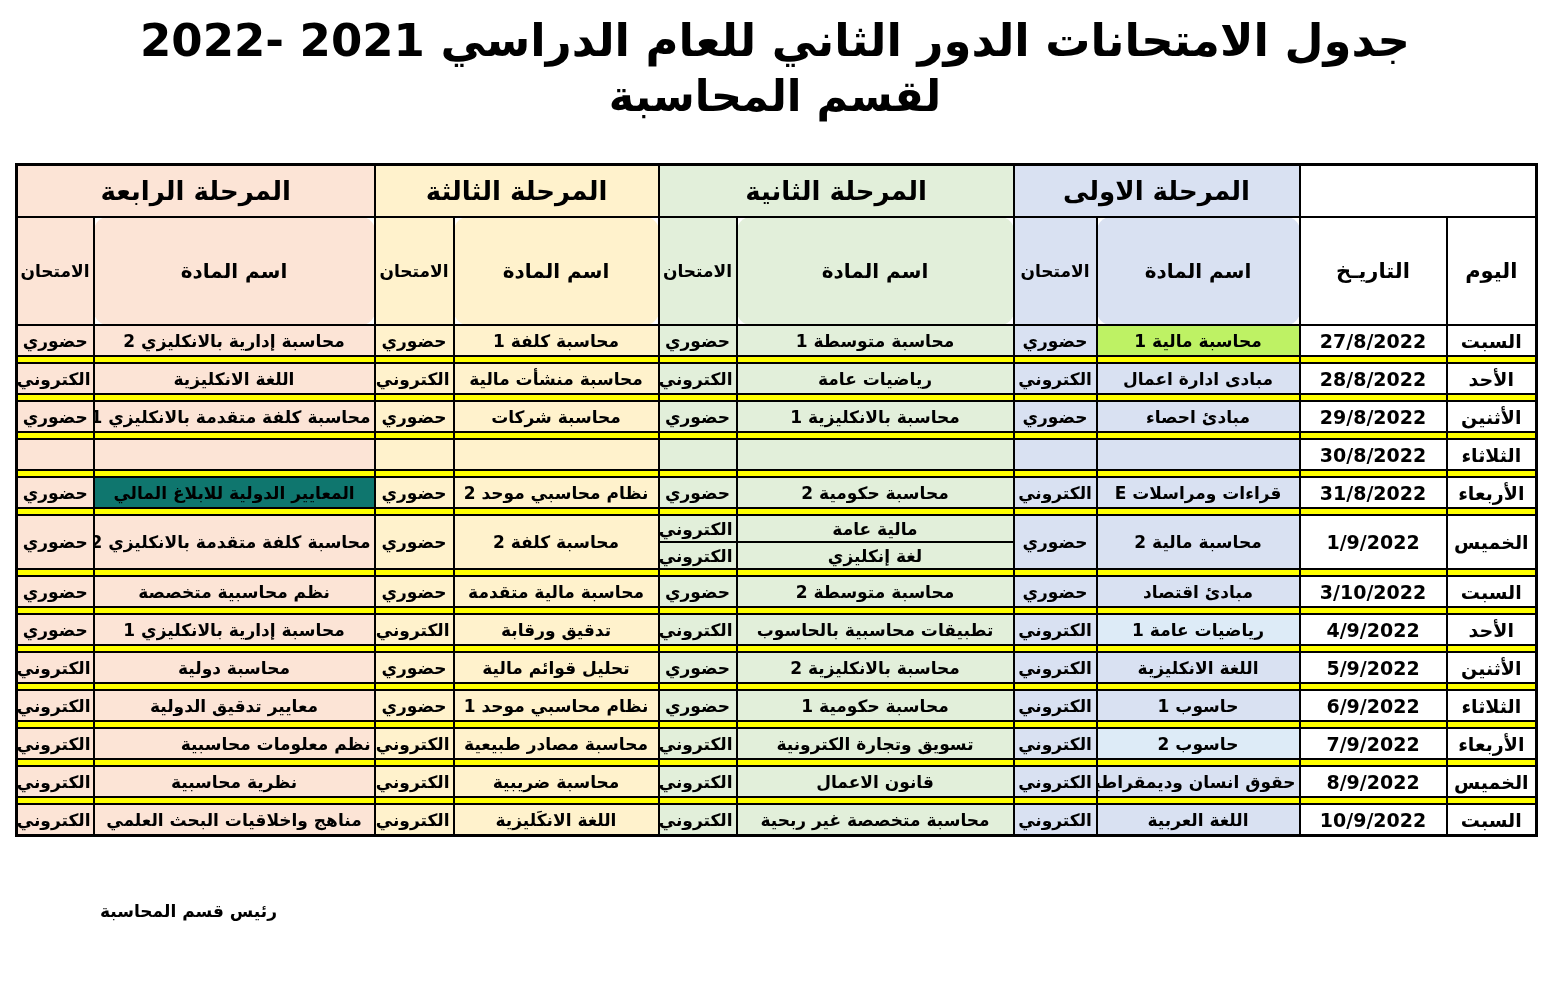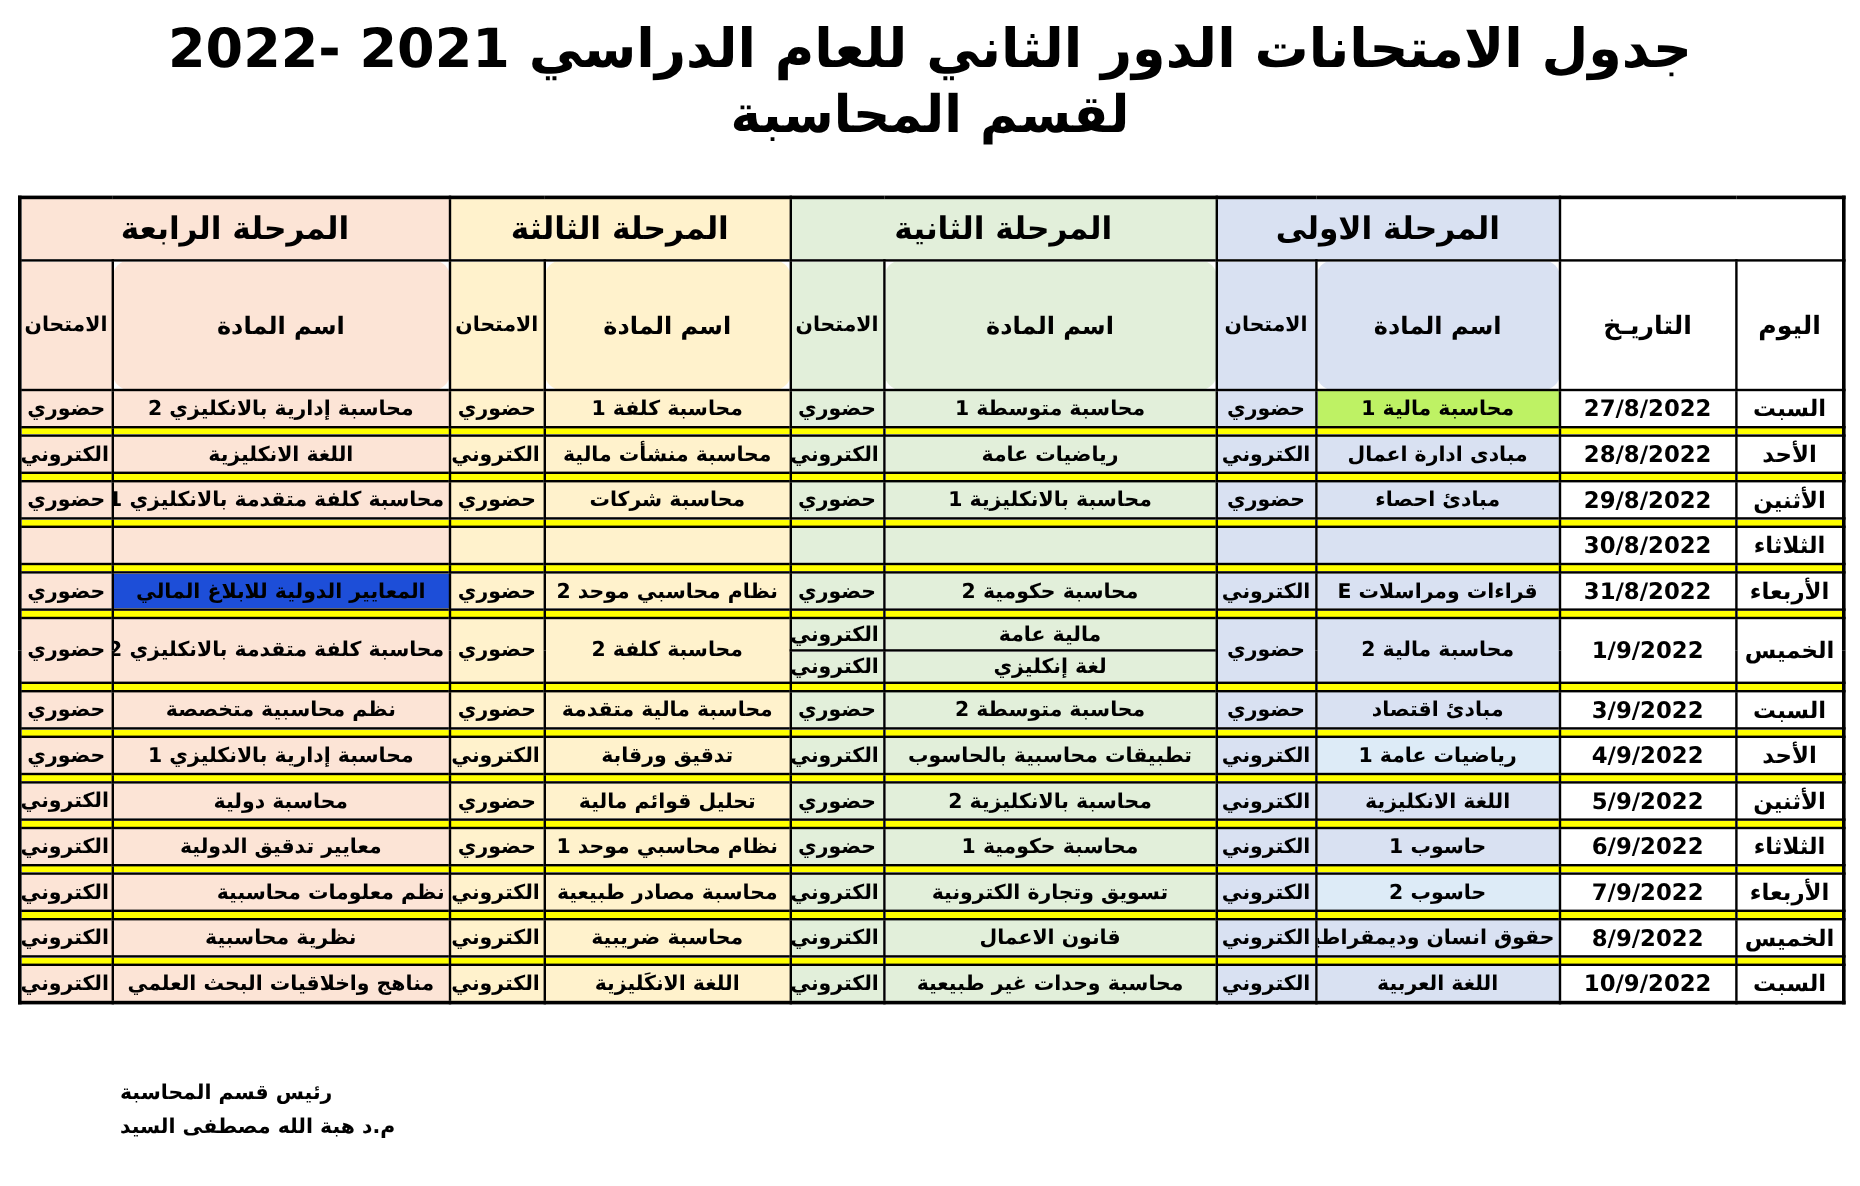--- a/index.html
+++ b/index.html
@@ -197,21 +197,21 @@
       </tr>
       <tr class="data">
         <td class="day">الأربعاء</td>
         <td class="date">31/8/2022</td>
         <td class="subj" style="background: rgb(217, 225, 242);">قراءات ومراسلات E</td>
         <td class="exam" style="background: rgb(217, 225, 242);">الكتروني</td>
         <td class="subj" style="background: rgb(226, 239, 218);">محاسبة حكومية 2</td>
         <td class="exam" style="background: rgb(226, 239, 218);">حضوري</td>
         <td class="subj" style="background: rgb(255, 242, 204);">نظام محاسبي موحد 2</td>
         <td class="exam" style="background: rgb(255, 242, 204);">حضوري</td>
-        <td class="subj" style="background: #1d4ed8; margin-left: 32px;">المعايير الدولية للابلاغ المالي</td>
+        <td class="subj" style="background: #0f766e; margin-left: 32px;">المعايير الدولية للابلاغ المالي</td>
         <td class="exam" style="background: rgb(252, 228, 214);">حضوري</td>
       </tr>
       <tr class="sep">
         <td></td>
         <td></td>
         <td></td>
         <td></td>
         <td></td>
         <td></td>
         <td></td>
@@ -242,21 +242,21 @@
         <td></td>
         <td></td>
         <td></td>
         <td></td>
         <td></td>
         <td></td>
         <td></td>
       </tr>
       <tr class="data">
         <td class="day">السبت</td>
-        <td class="date">3/9/2022</td>
+        <td class="date">3/10/2022</td>
         <td class="subj" style="background: rgb(217, 225, 242);">مبادئ اقتصاد</td>
         <td class="exam" style="background: rgb(217, 225, 242);">حضوري</td>
         <td class="subj" style="background: rgb(226, 239, 218);">محاسبة متوسطة 2</td>
         <td class="exam" style="background: rgb(226, 239, 218);">حضوري</td>
         <td class="subj" style="background: rgb(255, 242, 204);">محاسبة مالية متقدمة</td>
         <td class="exam" style="background: rgb(255, 242, 204);">حضوري</td>
         <td class="subj" style="background: rgb(252, 228, 214);">نظم محاسبية متخصصة</td>
         <td class="exam" style="background: rgb(252, 228, 214);">حضوري</td>
       </tr>
       <tr class="sep">
@@ -389,26 +389,25 @@
         <td></td>
         <td></td>
         <td></td>
         <td></td>
       </tr>
       <tr class="data">
         <td class="day">السبت</td>
         <td class="date">10/9/2022</td>
         <td class="subj" style="background: rgb(217, 225, 242);">اللغة العربية</td>
         <td class="exam" style="background: rgb(217, 225, 242);">الكتروني</td>
-        <td class="subj" style="background: rgb(226, 239, 218);">محاسبة وحدات غير طبيعية</td>
+        <td class="subj" style="background: rgb(226, 239, 218);">محاسبة متخصصة غير ربحية</td>
         <td class="exam" style="background: rgb(226, 239, 218);">الكتروني</td>
         <td class="subj" style="background: rgb(255, 242, 204);">اللغة الانكَليزية</td>
         <td class="exam" style="background: rgb(255, 242, 204);">الكتروني</td>
         <td class="subj" style="background: rgb(252, 228, 214);">مناهج واخلاقيات البحث العلمي</td>
         <td class="exam" style="background: rgb(252, 228, 214);">الكتروني</td>
       </tr>
     </tbody>
 </table>
 
 <div class="footer">
   <div>رئيس قسم المحاسبة</div>
-  <div>م.د هبة الله مصطفى السيد</div>
 </div>
 
 </body></html>

